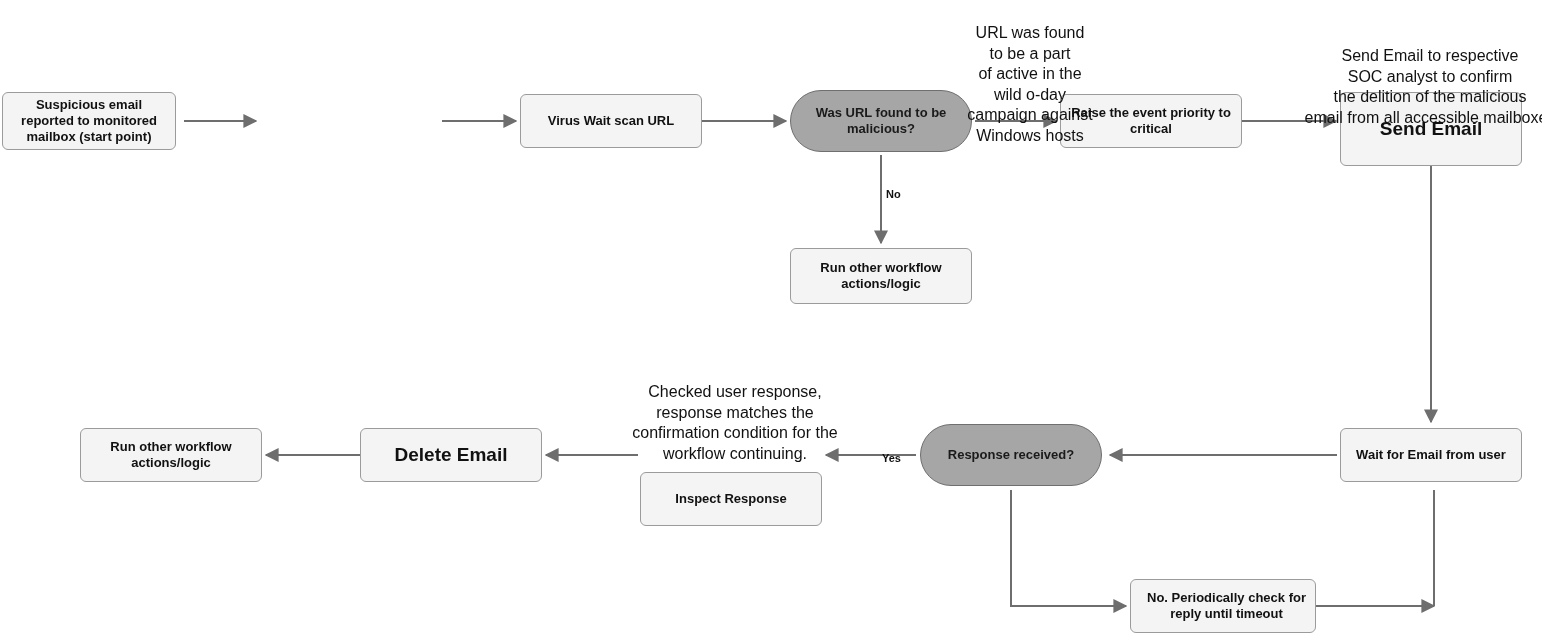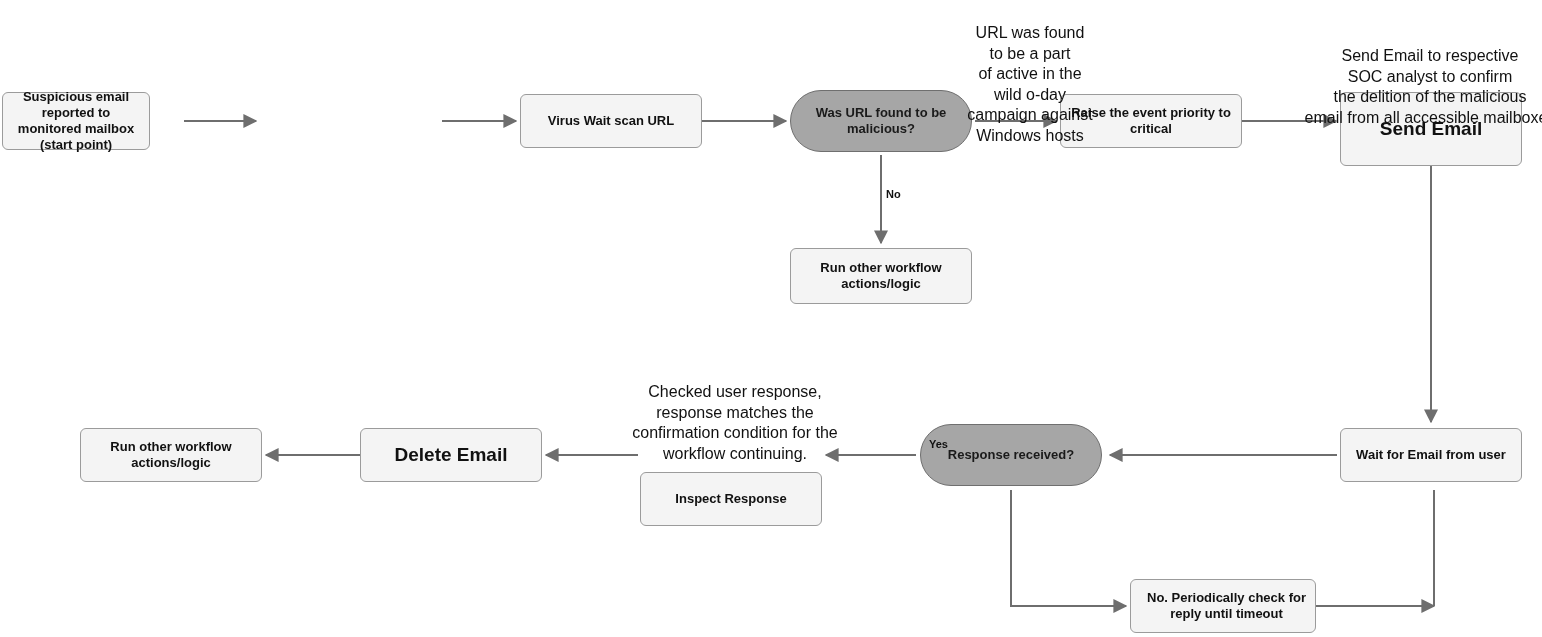--- a/index.html
+++ b/index.html
@@ -109,21 +109,21 @@
 
       <path d="M 1011 490 L 1011 606 L 1126 606"></path>
 
       <path d="M 1316 606 L 1434 606"></path>
     </g>
     <g stroke="#6e6e6e" stroke-width="2" fill="none">
       <path d="M 1434 606 L 1434 490"></path>
     </g>
   </svg>
 
-  <div class="node process" style="left:2px; top:92px; width:148px; height:58px;">
+  <div class="node process" style="left:2px; top:92px; width:174px; height:58px;">
     <span>Suspicious email reported to monitored mailbox (start point)</span>
   </div>
 
 
   <div class="node process" style="left:520px; top:94px; width:182px; height:54px;">
     <span>Virus Wait scan URL</span>
   </div>
 
   <div class="node process" style="left:1060px; top:94px; width:182px; height:54px;">
     <span>Raise the event priority to critical</span>
@@ -162,21 +162,21 @@
   </div>
 
   <div class="node process" style="left:1130px; top:579px; width:186px; height:54px;padding-left:15px;">
     <span>No. Periodically check for reply until timeout</span>
   </div>
 
   <div class="edge-label" style="left:886px; top:188px;">
     <span>No</span>
   </div>
 
-  <div class="edge-label" style="left:882px; top:438px;margin-left:47px;">
+  <div class="edge-label" style="left:882px; top:452px;">
     <span>Yes</span>
   </div>
 
   <div class="note" style="left:940px; top:3px; width:180px; white-space:pre-line;">
     <span>URL was found
 to be a part
 of active in the
 wild o-day
 campaign against
 Windows hosts</span>

